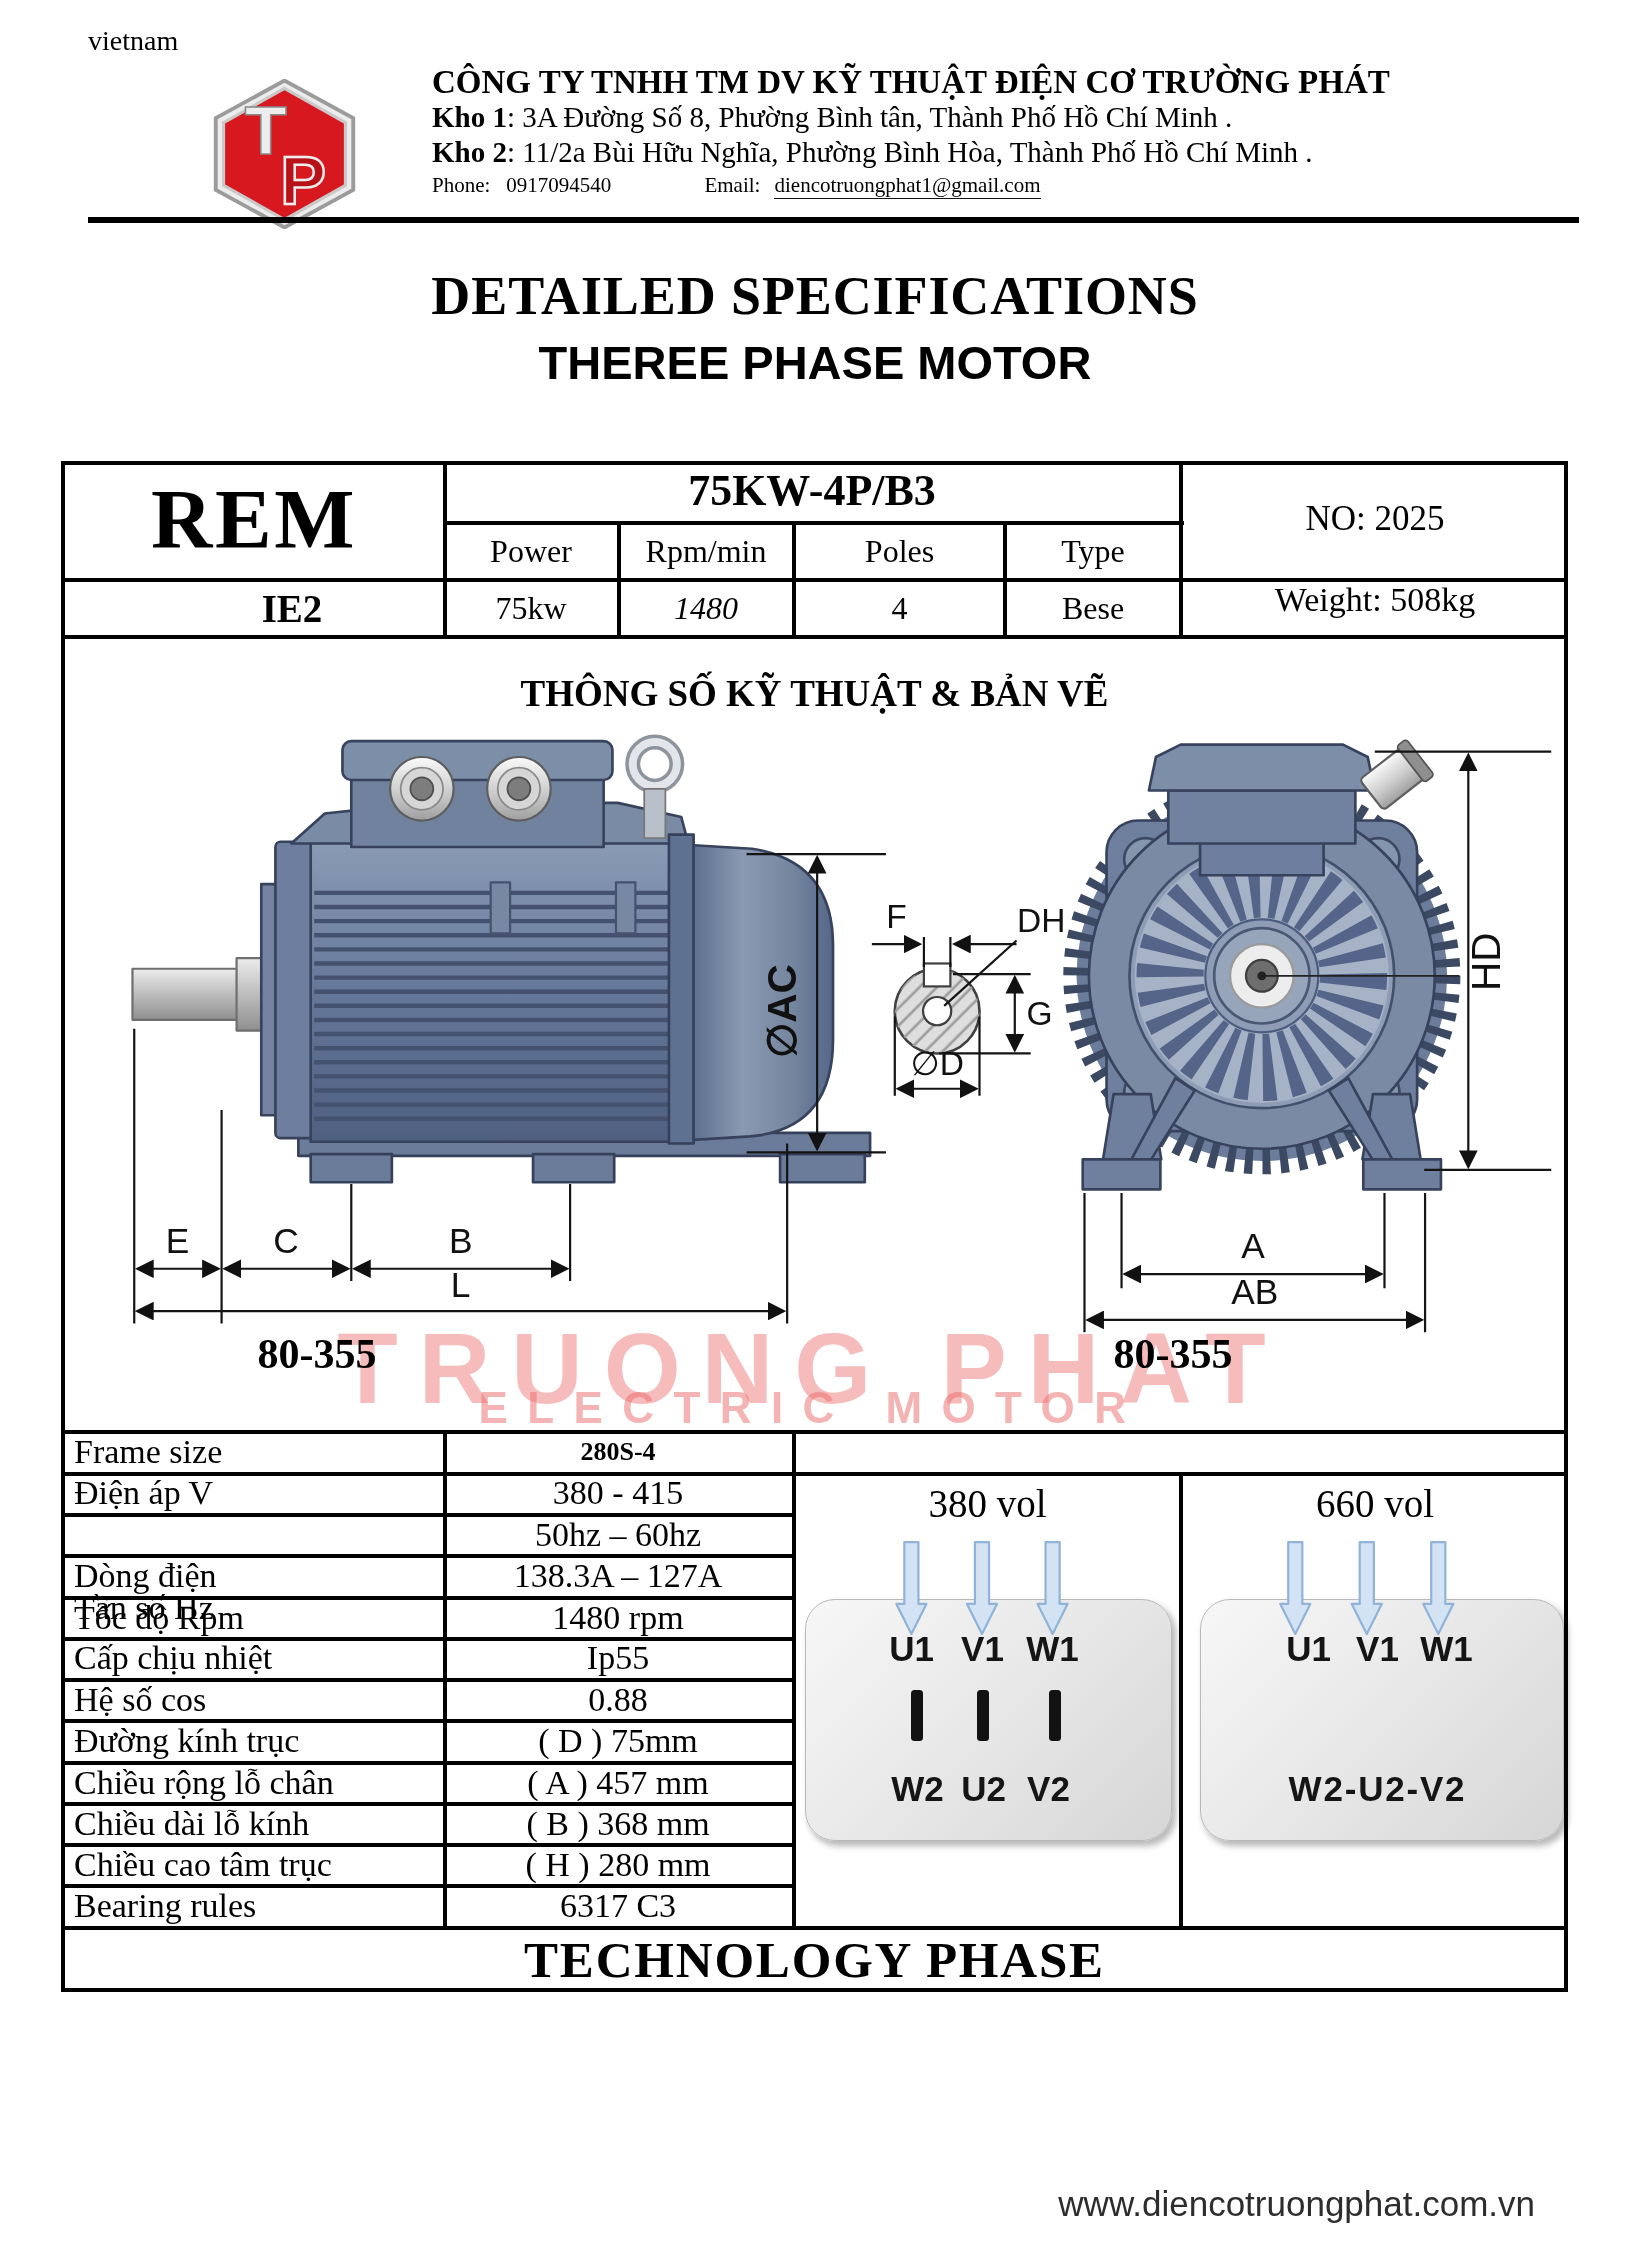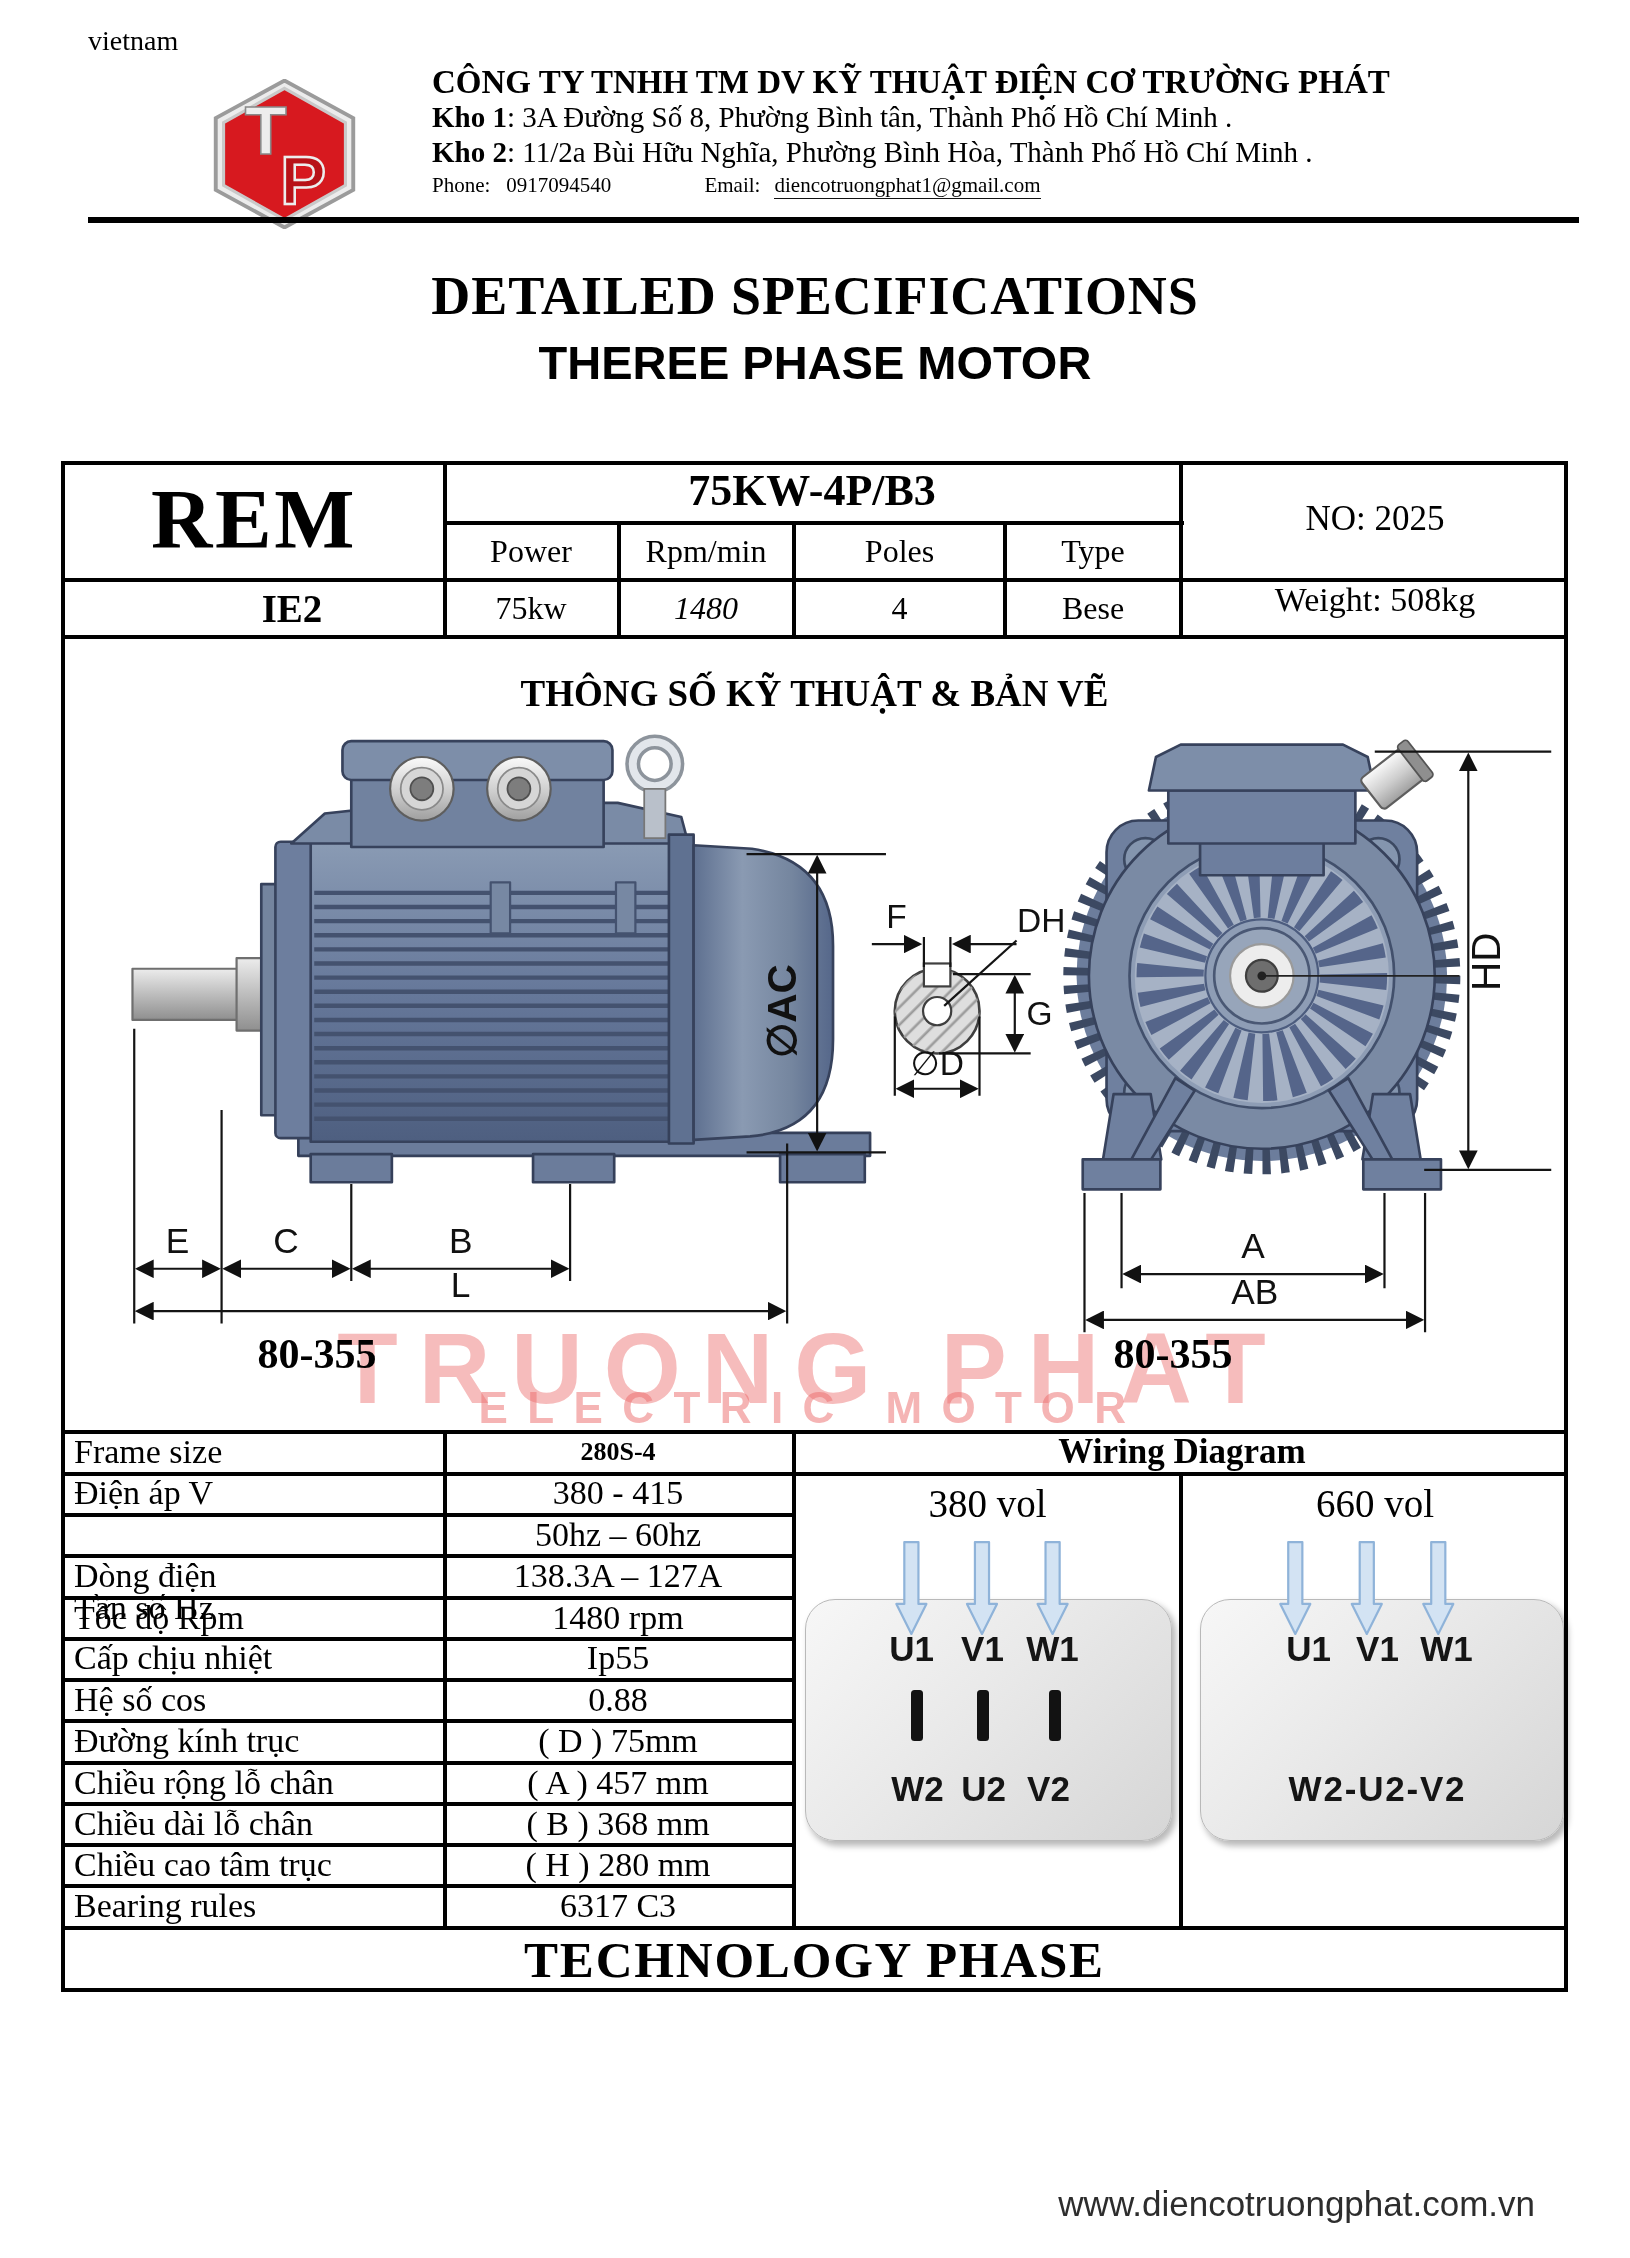--- a/index.html
+++ b/index.html
@@ -273,28 +273,27 @@
   <div class="cell-left serif" style="left:74px;top:1598px;width:365px;height:39px;font-size:34px;">Tốc độ Rpm</div>
   <div class="cell serif" style="left:446px;top:1598px;width:344px;height:39px;font-size:34px;">1480 rpm</div>
   <div class="cell-left serif" style="left:74px;top:1638px;width:365px;height:40px;font-size:34px;">Cấp chịu nhiệt</div>
   <div class="cell serif" style="left:446px;top:1638px;width:344px;height:40px;font-size:34px;">Ip55</div>
   <div class="cell-left serif" style="left:74px;top:1680px;width:365px;height:40px;font-size:34px;">Hệ số cos</div>
   <div class="cell serif" style="left:446px;top:1680px;width:344px;height:40px;font-size:34px;">0.88</div>
   <div class="cell-left serif" style="left:74px;top:1721px;width:365px;height:40px;font-size:34px;">Đường kính trục</div>
   <div class="cell serif" style="left:446px;top:1721px;width:344px;height:40px;font-size:34px;">( D ) 75mm</div>
   <div class="cell-left serif" style="left:74px;top:1763px;width:365px;height:40px;font-size:34px;">Chiều rộng lỗ chân</div>
   <div class="cell serif" style="left:446px;top:1763px;width:344px;height:40px;font-size:34px;">( A ) 457 mm</div>
-  <div class="cell-left serif" style="left:74px;top:1804px;width:365px;height:39px;font-size:34px;">Chiều dài lỗ chân</div>
+  <div class="cell-left serif" style="left:74px;top:1804px;width:365px;height:39px;font-size:34px;">Chiều dài lỗ kính</div>
   <div class="cell serif" style="left:446px;top:1804px;width:344px;height:39px;font-size:34px;">( B ) 368 mm</div>
   <div class="cell-left serif" style="left:74px;top:1845px;width:365px;height:40px;font-size:34px;">Chiều cao tâm trục</div>
   <div class="cell serif" style="left:446px;top:1845px;width:344px;height:40px;font-size:34px;">( H ) 280 mm</div>
   <div class="cell-left serif" style="left:74px;top:1886px;width:365px;height:40px;font-size:34px;">Bearing rules</div>
   <div class="cell serif" style="left:446px;top:1886px;width:344px;height:40px;font-size:34px;">6317 C3</div>
 
-  <div class="cell serif b" style="left:796px;top:1432px;width:772px;height:40px;font-size:35px;">Wiring Diagram</div>
   <div class="cell serif" style="left:796px;top:1479px;width:383px;height:49px;font-size:39px;">380 vol</div>
   <div class="cell serif" style="left:1182px;top:1479px;width:386px;height:49px;font-size:39px;">660 vol</div>
 
   <div class="wirebox" style="left:805px;top:1599px;width:365px;height:240px;"></div>
   <div class="wirebox" style="left:1200px;top:1599px;width:362px;height:240px;"></div>
 
   <svg class="abs" style="left:794px;top:1535px;pointer-events:none;" width="774" height="106" viewBox="900 1740 877 120">
     <g fill="#d3e3f3" stroke="#8fb3d9" stroke-width="2.5" stroke-linejoin="round">
       <path d="M1025 1748 H1041 V1818 H1050 L1033 1852 L1016 1818 H1025 Z"></path>
       <path d="M1105 1748 H1121 V1818 H1130 L1113 1852 L1096 1818 H1105 Z"></path>

